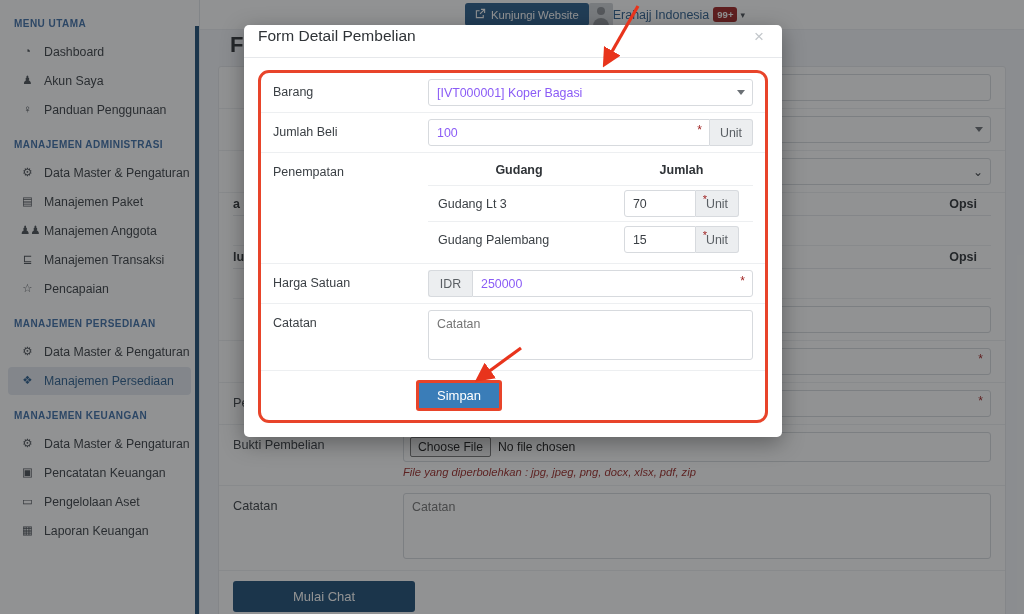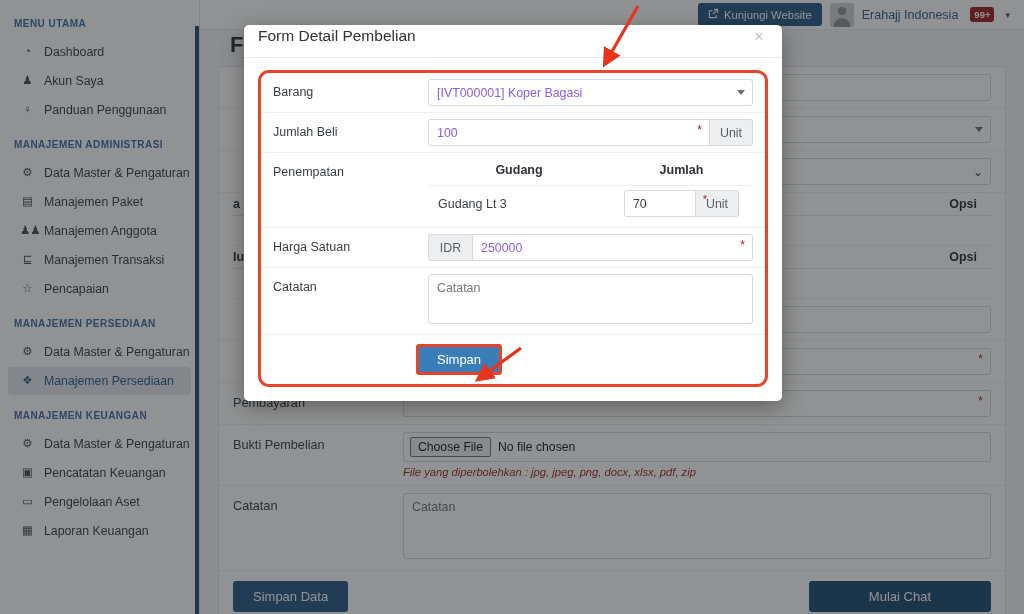--- a/index.html
+++ b/index.html
@@ -51,21 +51,21 @@
   .nav-item.active .ico { color: #2d5e8e; }
   .sidebar-rightline {
     position: absolute; right: 0; top: 26px; width: 4px; height: 588px;
     background: #1d4e76;
   }
 
   
   .topbar {
     position: absolute; left: 200px; top: 0; right: 0; height: 30px;
     background: #ffffff; display: flex; align-items: center;
-    justify-content: flex-end; gap: 8px; padding-right: 14px;
+    justify-content: center; gap: 0; padding-right: 14px;
     border-bottom: 1px solid #eceef1;
   }
   .btn-visit {
     background: #2a5c8a; color: #fff; font-size: 11.3px;
     padding: 5px 10px; border-radius: 3px; border: none;
     display: inline-flex; align-items: center; gap: 5px; cursor: pointer;
   }
   .avatar {
     width: 24px; height: 24px; background: #cfd3d7; border-radius: 2px;
     position: relative; overflow: hidden; flex: 0 0 24px;
@@ -387,21 +387,20 @@
       </div>
 
       <div class="frow">
         <div class="flabel">Catatan</div>
         <div class="fctl">
           <textarea class="ta" placeholder="Catatan" style=""></textarea>
         </div>
       </div>
 
       <div class="btn-row">
-        <button class="btn-save-data">Simpan Data</button>
         <button class="btn-chat">Mulai Chat</button>
       </div>
     </div>
   </main>
 
   <div class="overlay"></div>
 
   <div class="modal">
     <div class="modal-head">
       <span class="modal-title">Form Detail Pembelian</span>
@@ -446,20 +445,30 @@
                   <tr>
                     <td class="c-gud">Gudang Lt 3</td>
                     <td class="qty-cell">
                       <div class="qty-wrap">
                         <input class="qty-inp" value="70" style="">
                         <span class="iaddon">Unit</span>
                       </div>
                       <span class="qty-star">*</span>
                     </td>
                   </tr>
+                  <tr>
+                    <td class="c-gud">Gudang Palembang</td>
+                    <td class="qty-cell">
+                      <div class="qty-wrap">
+                        <input class="qty-inp" value="15" style="">
+                        <span class="iaddon">Unit</span>
+                      </div>
+                      <span class="qty-star">*</span>
+                    </td>
+                  </tr>
                 </tbody>
             </table>
           </div>
         </div>
 
         <div class="mrow">
           <div class="mlabel">Harga Satuan</div>
           <div class="mctl">
             <div class="igroup">
               <span class="iaddon pre">IDR</span>

